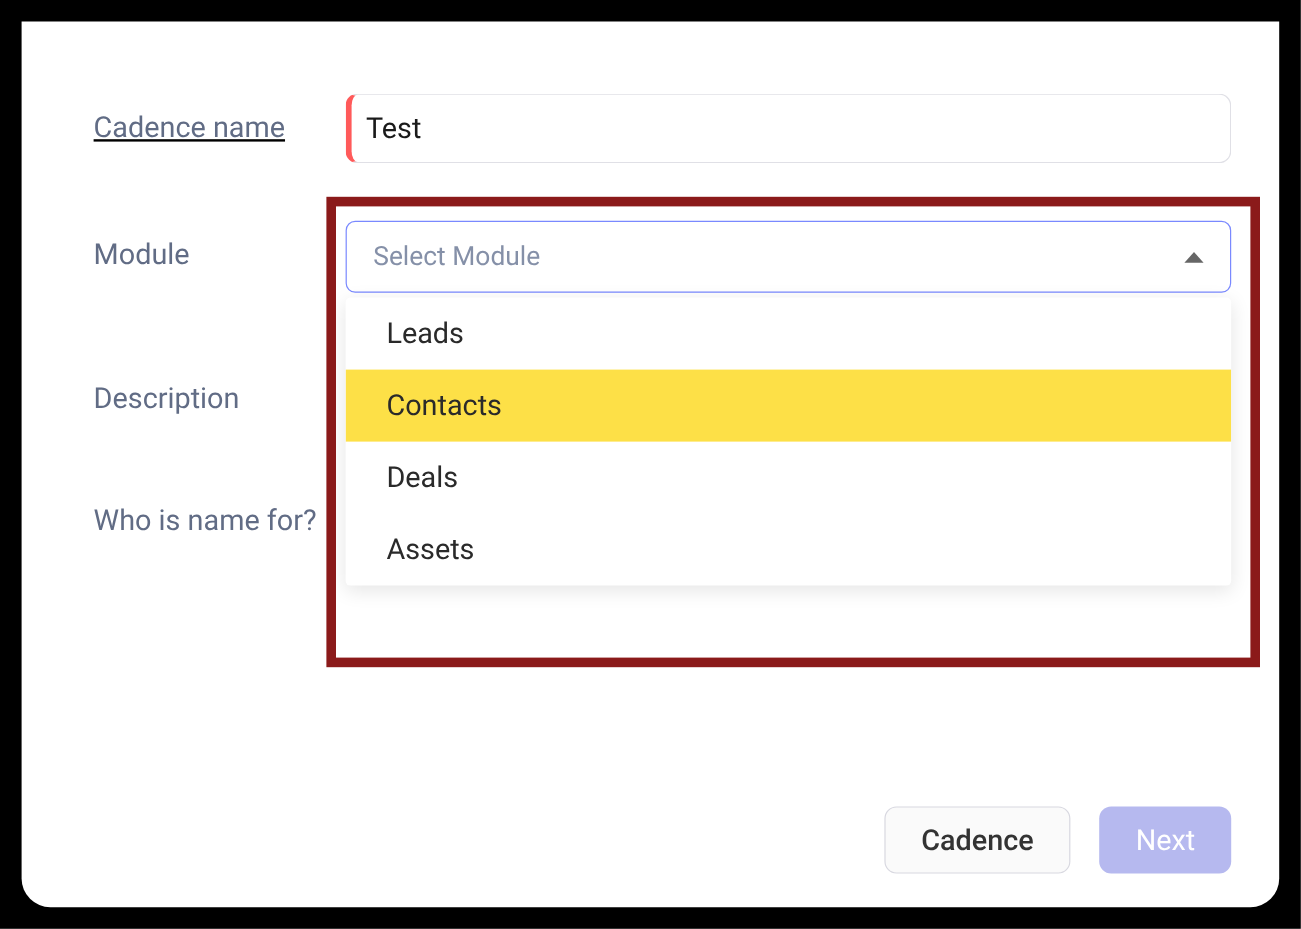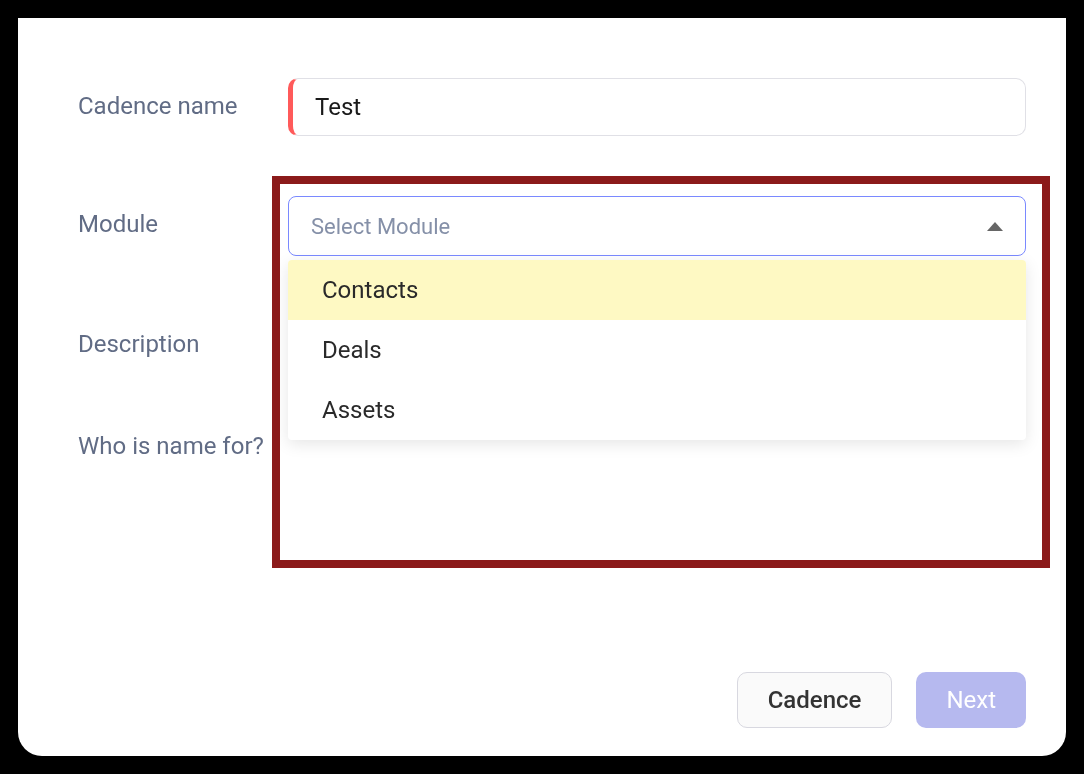--- a/index.html
+++ b/index.html
@@ -43,21 +43,21 @@
     }
     .form-field-wrapper {
       flex: 1;
       position: relative;
     }
     .text-input {
       width: 100%;
       height: 58px;
       border: 1px solid #e0e0e6;
       border-radius: 10px;
-      padding: 0 22px;
+      padding: 0 12px;
       font-size: 24px;
       color: #1a1a1a;
       font-family: inherit;
       outline: none;
       border-left: 5px solid #ff5a5a;
     }
     .highlight-box {
       position: absolute;
       border: 8px solid #8b1a1a;
       top: -20px;
@@ -99,21 +99,21 @@
       overflow: hidden;
       z-index: 5;
     }
     .dropdown-item {
       padding: 16px 34px;
       font-size: 24px;
       color: #2a2a2a;
       cursor: pointer;
     }
     .dropdown-item.hovered {
-      background: #fef9c3;
+      background: #fde047;
     }
     .footer {
       position: absolute;
       bottom: 28px;
       right: 40px;
       display: flex;
       gap: 24px;
     }
     .btn {
       height: 56px;
@@ -134,36 +134,37 @@
       background: #b6b9ef;
       color: #fff;
       font-weight: 400;
     }
   </style>
 </head>
 <body>
 
 <div class="modal">
 
-  <div class="form-row" style="margin-bottom: 60px;">
+  <div class="form-row" style="margin-bottom: 48px; text-decoration: underline;">
     <div class="form-label">Cadence name</div>
     <div class="form-field-wrapper">
       <input type="text" class="text-input" value="Test" style="">
     </div>
   </div>
 
   <div class="form-row">
     <div class="form-label">Module</div>
     <div class="form-field-wrapper">
       <div class="highlight-box"></div>
       <div class="select-trigger">
         <span>Select Module</span>
         <span class="chevron-up"></span>
       </div>
       <div class="dropdown-list">
+          <div class="dropdown-item">Leads</div>
           <div class="dropdown-item hovered">Contacts</div>
           <div class="dropdown-item">Deals</div>
           <div class="dropdown-item">Assets</div>
         </div>
     </div>
   </div>
 
   <div class="form-row">
     <div class="form-label">Description</div>
   </div>

